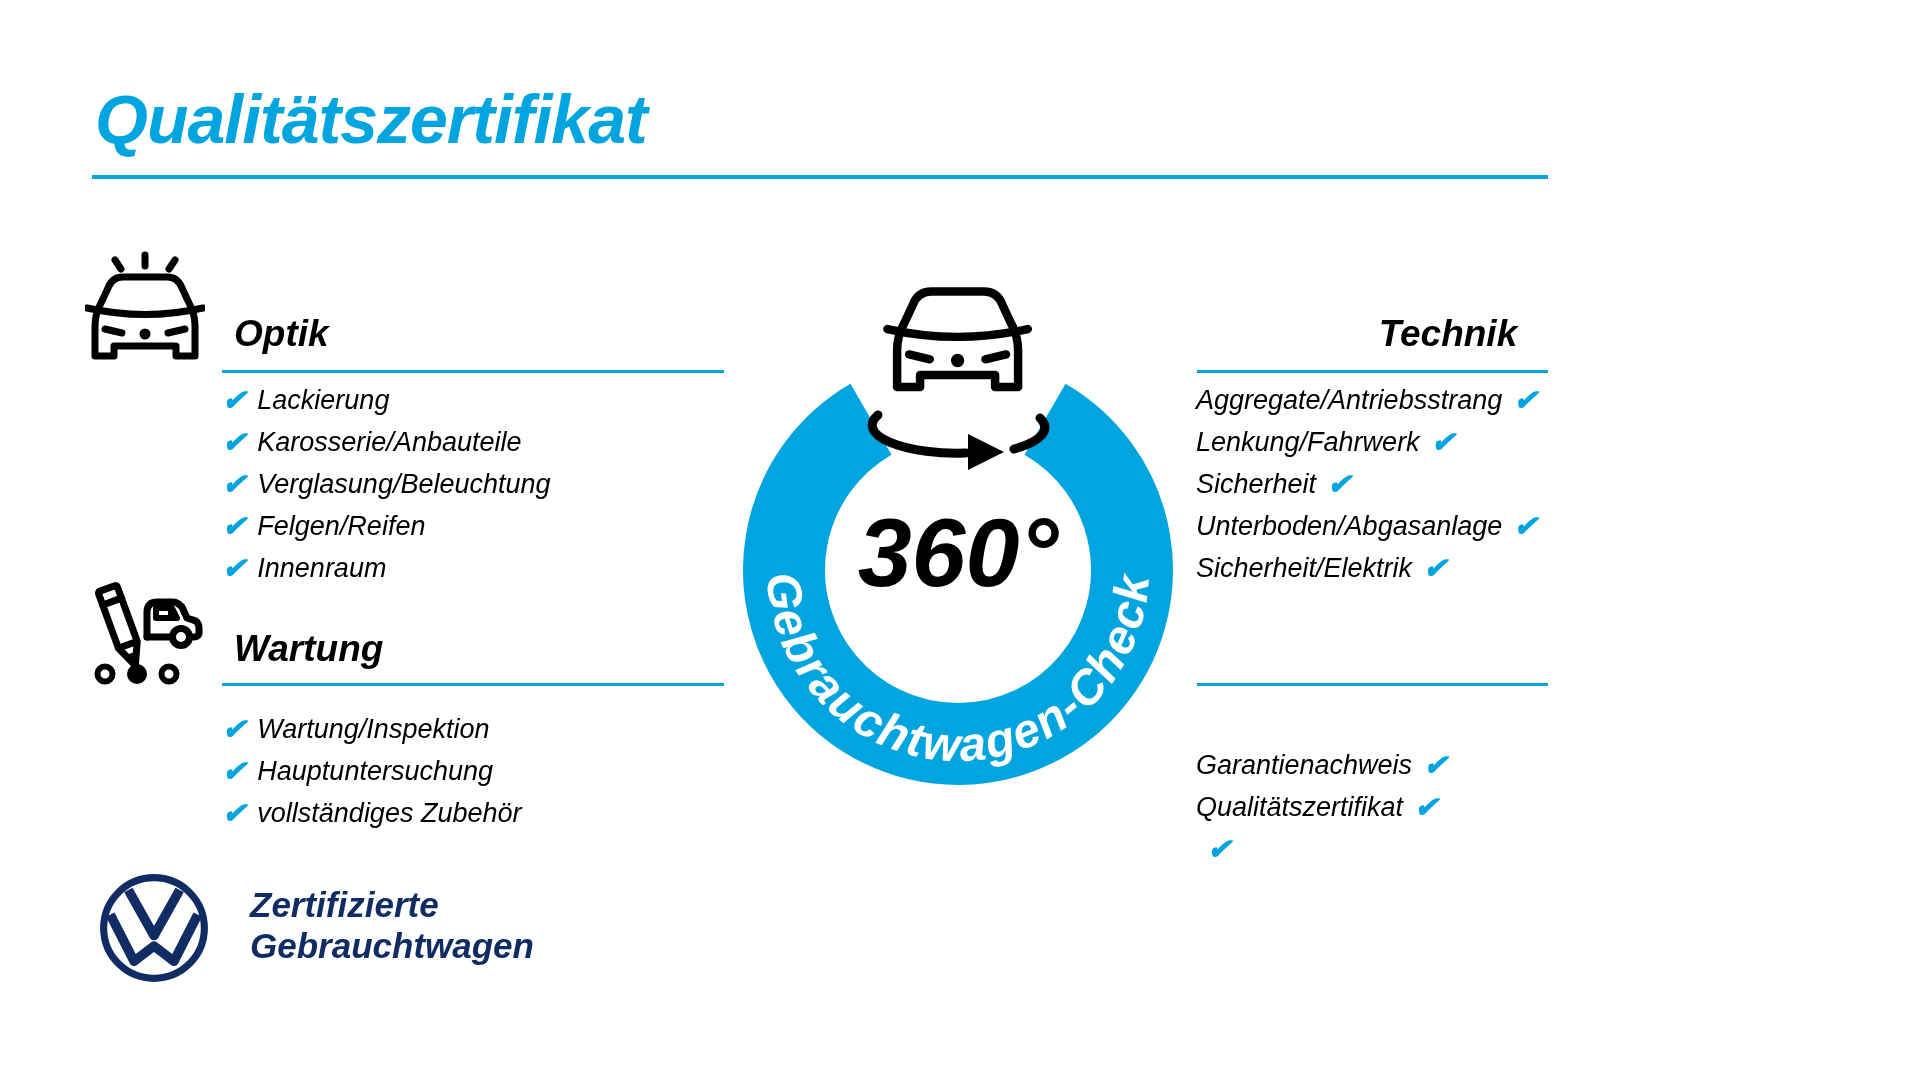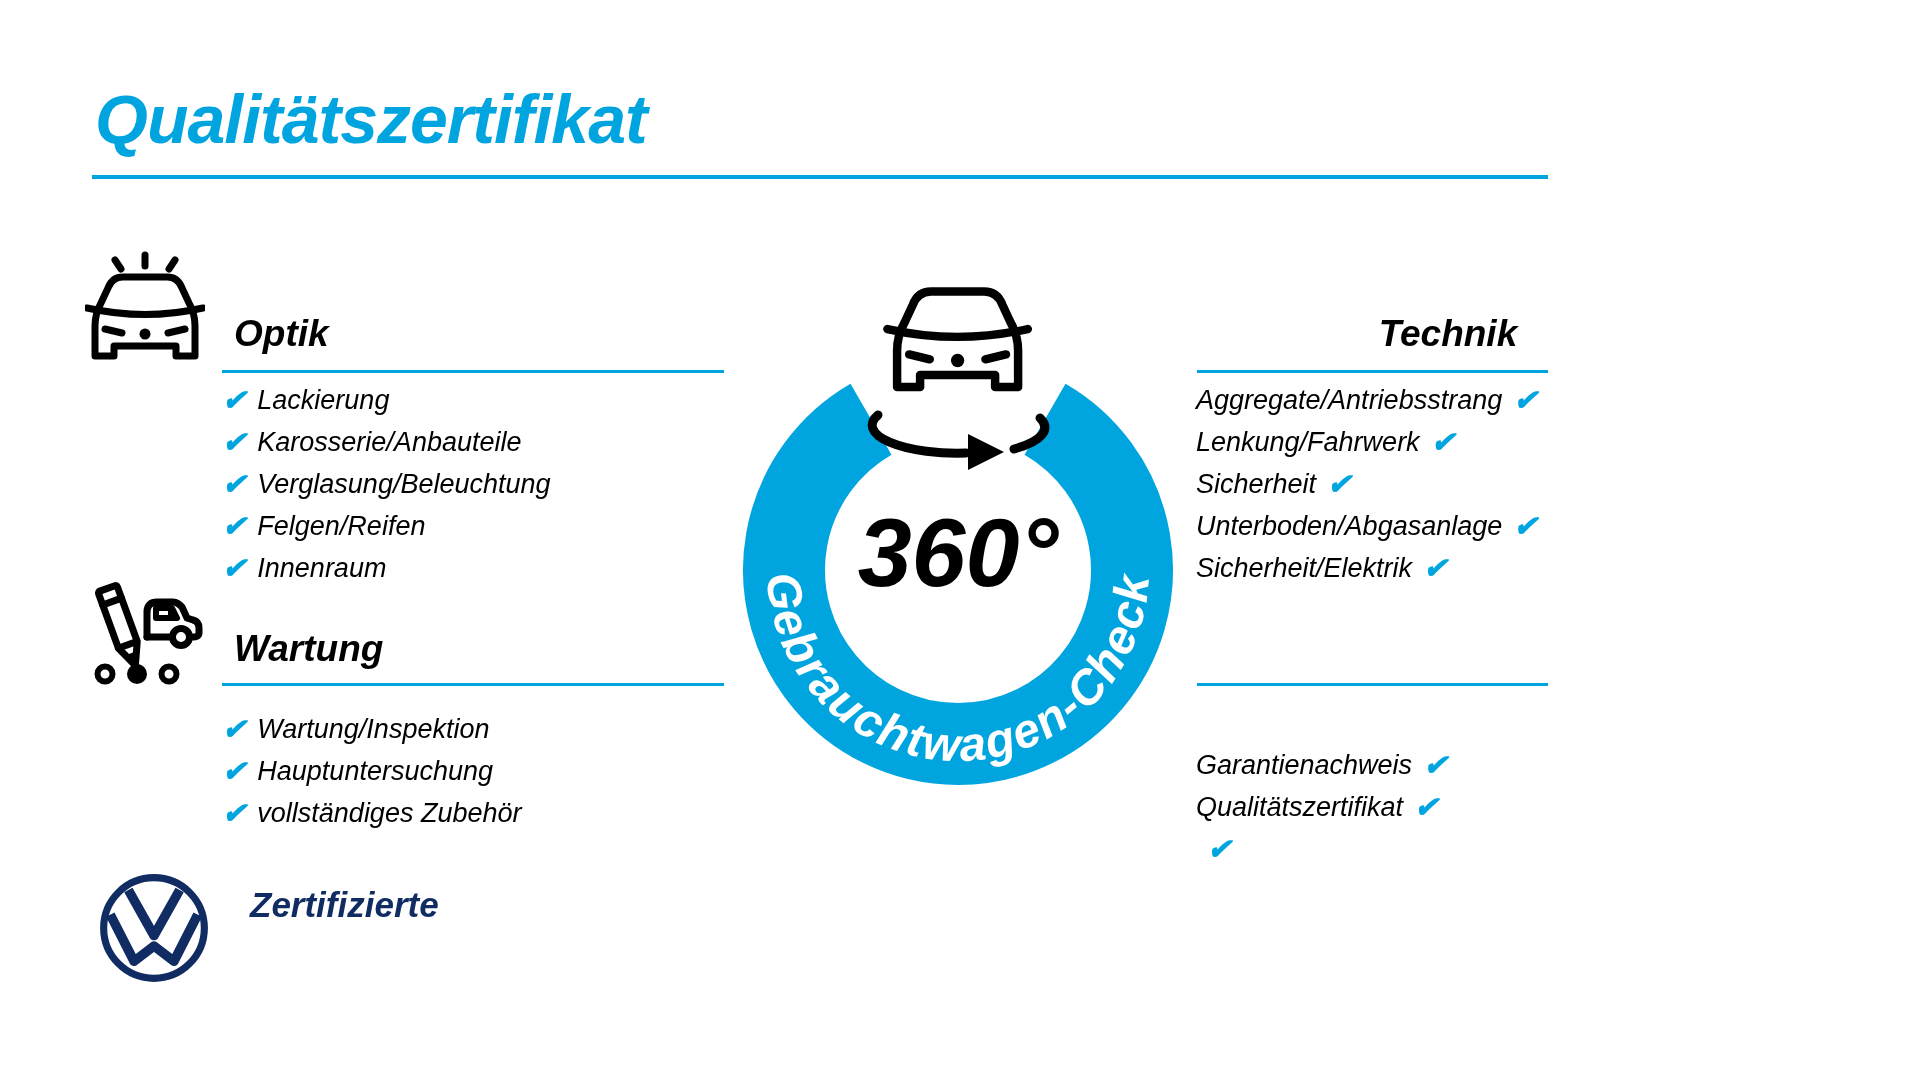--- a/index.html
+++ b/index.html
@@ -202,15 +202,16 @@
 
   <svg class="icon" style="left:97px;top:871px" width="114" height="114" viewBox="0 0 120 120">
     <g fill="none" stroke="#102C62">
       <circle cx="60" cy="60" r="53" stroke-width="7.5"></circle>
       <path d="M33,20 L60,68 L87,20" stroke-width="10" stroke-linejoin="round"></path>
       <path d="M14,46 L39,95 L60,79 L81,95 L106,46" stroke-width="10" stroke-linejoin="round"></path>
     </g>
   </svg>
   <div class="brand-text">
     <div>Zertifizierte</div>
+    <div>Gebrauchtwagen</div>
   </div>
 
 </div>
 
 </body></html>

